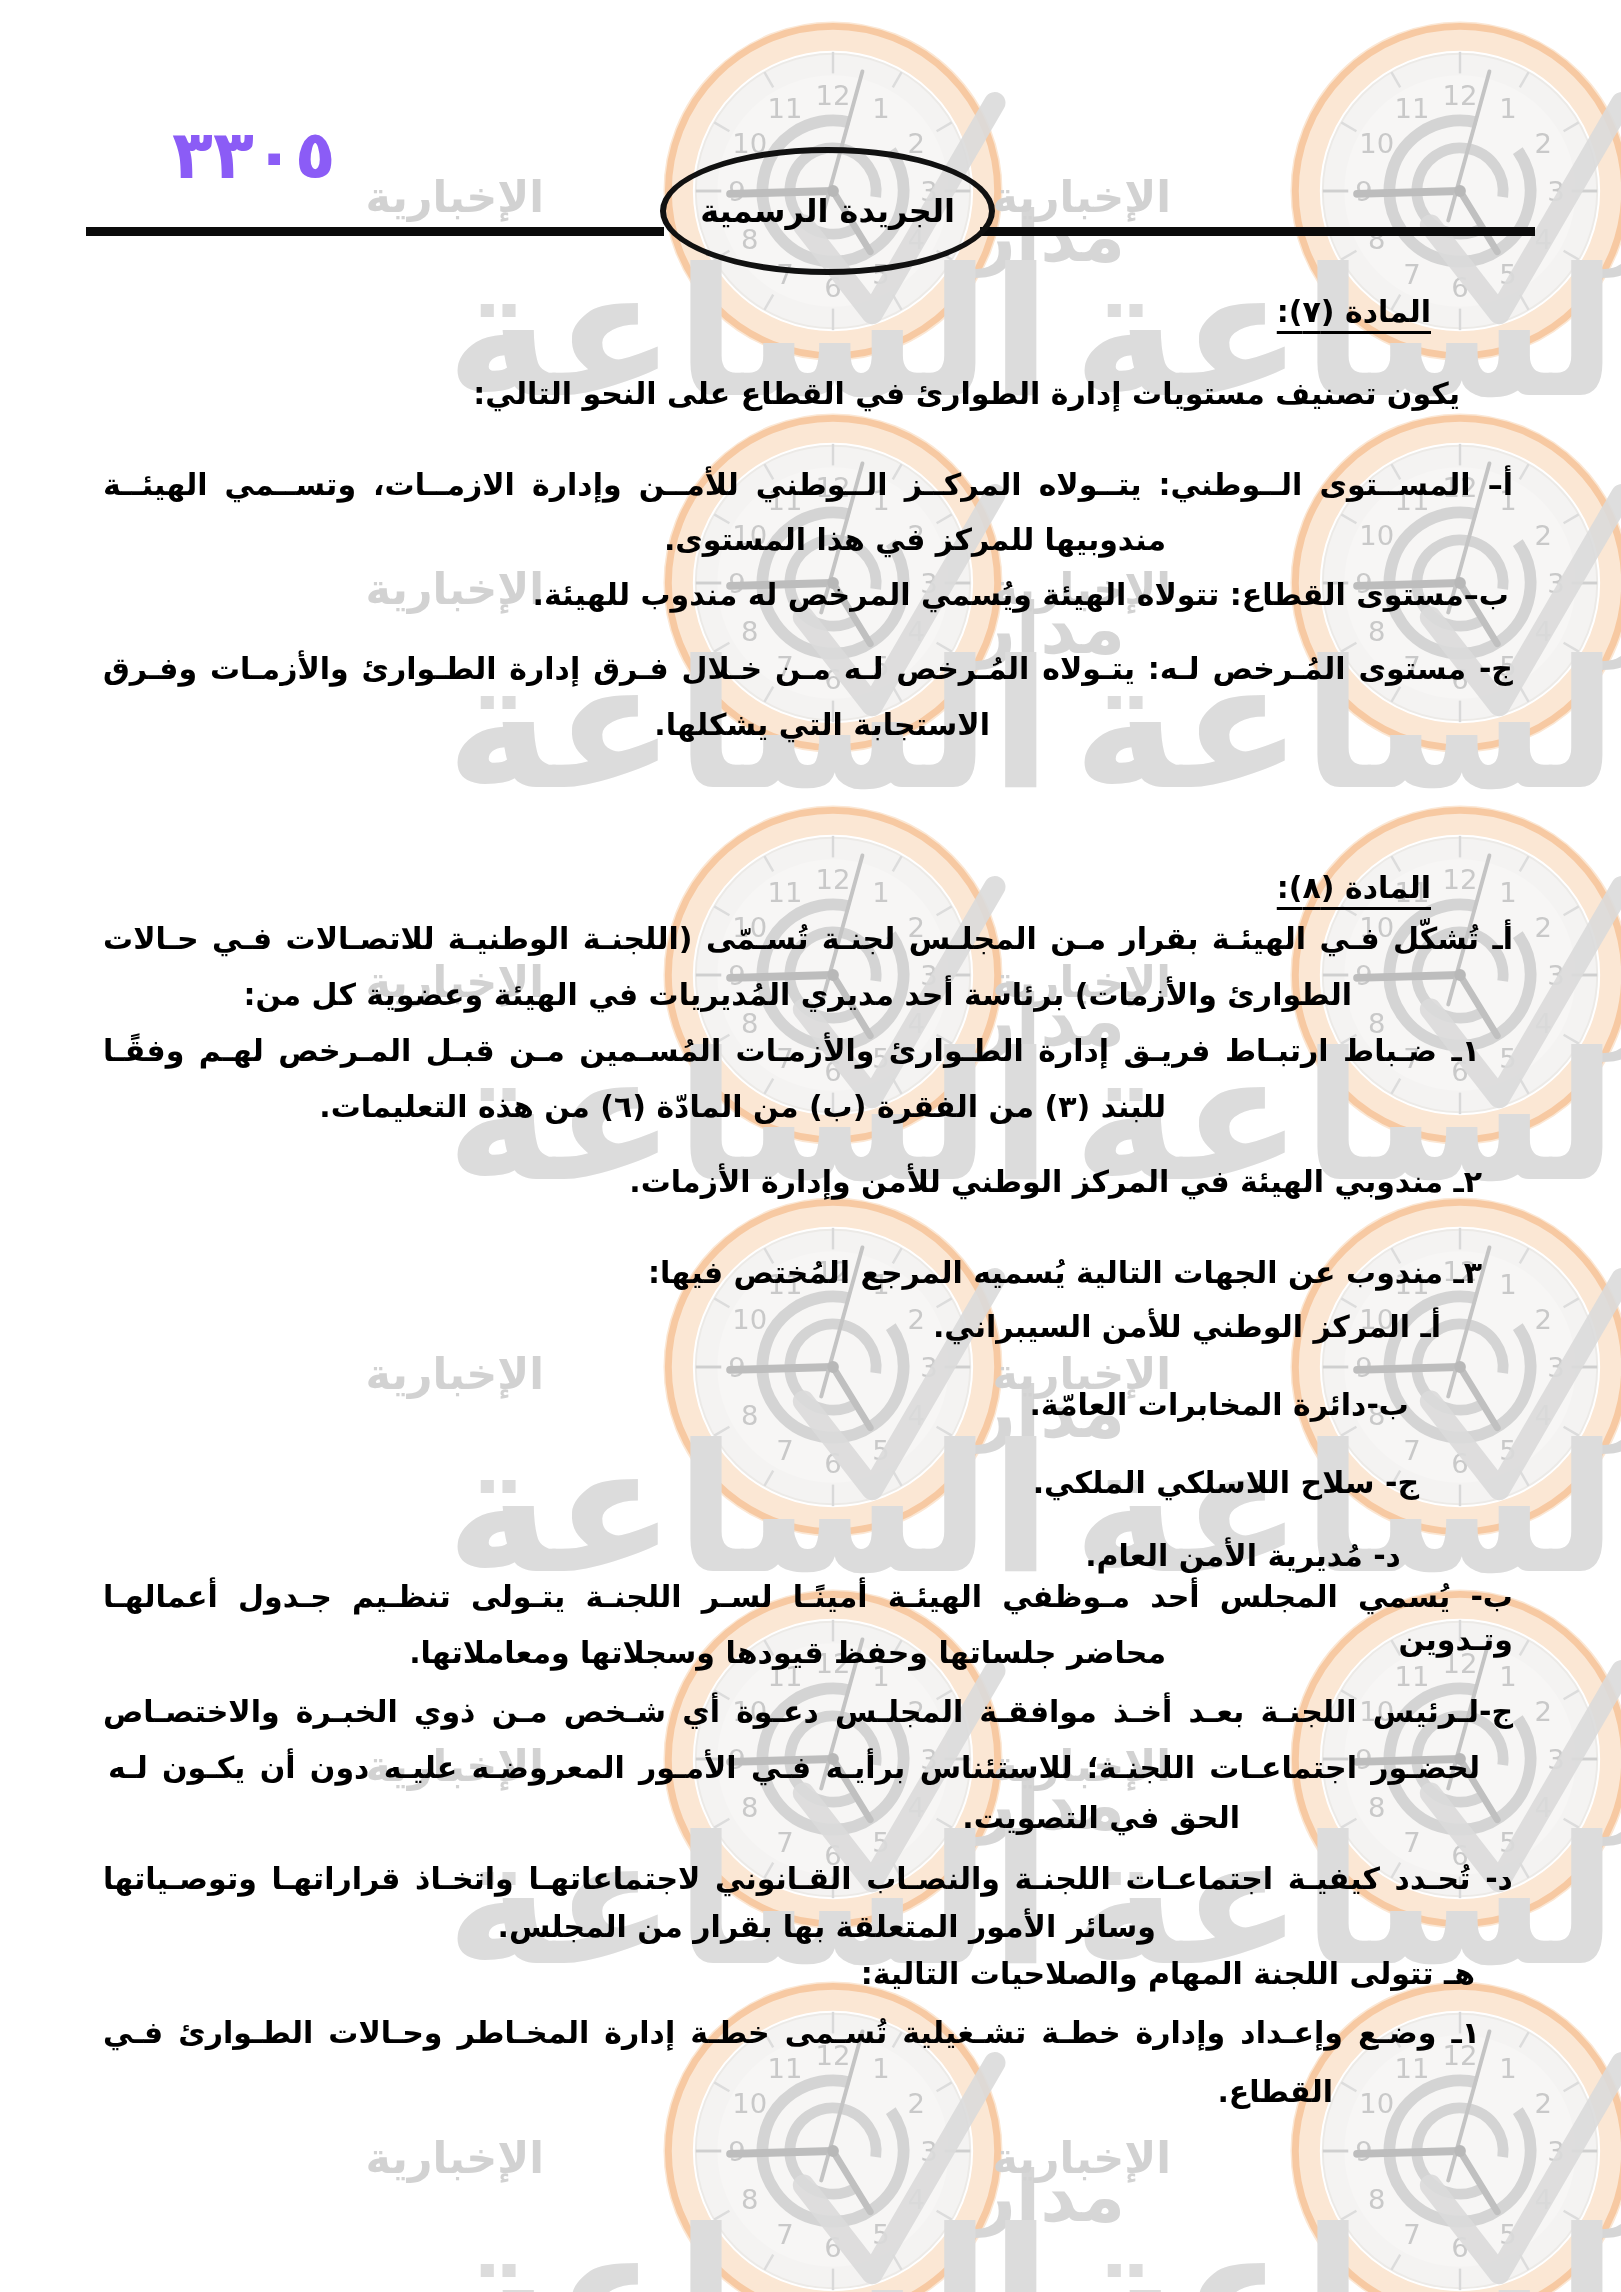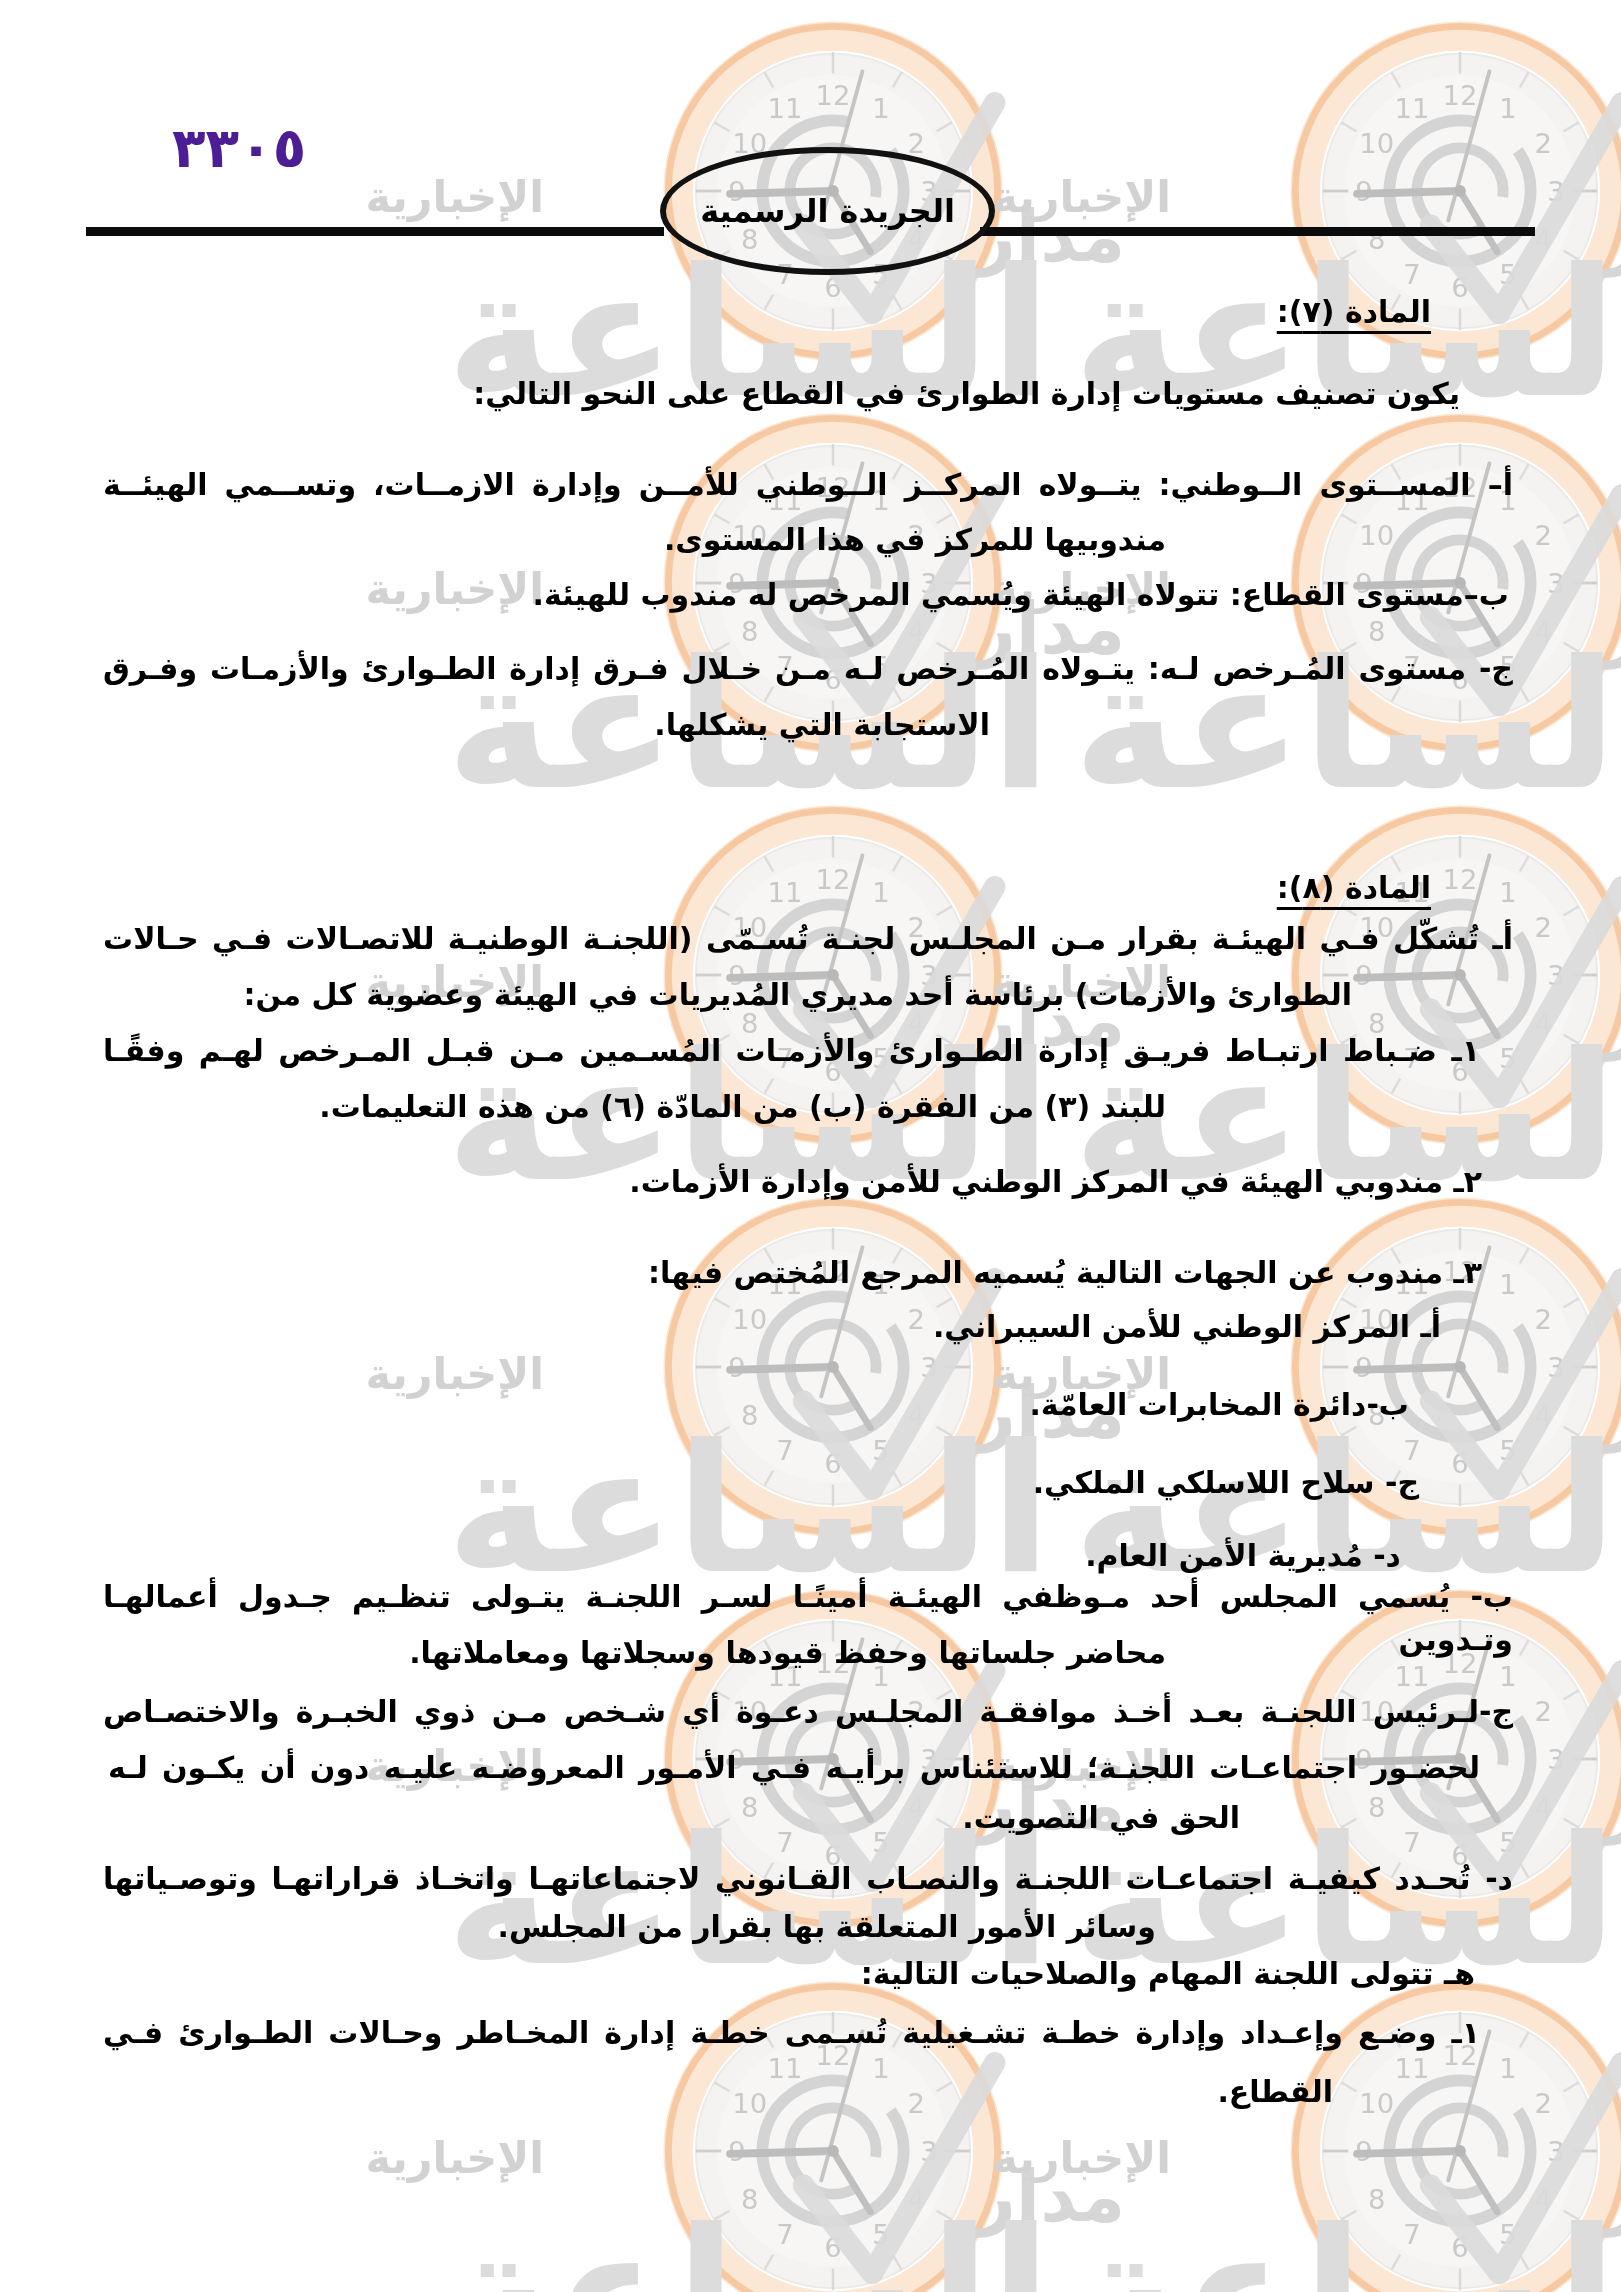--- a/index.html
+++ b/index.html
@@ -21,21 +21,21 @@
   .line{
     position:absolute;color:#000000;font-weight:bold;
     font-size:30px;line-height:43px;height:45px;
   }
   .line.r{white-space:nowrap;}
   .line.j{text-align:justify;text-align-last:justify;text-justify:inter-word;}
   .line.u{text-decoration:underline;text-decoration-thickness:2.9px;text-underline-offset:8.8px;}
   
   .pagenum{
     position:absolute;top:116px;left:172px;z-index:3;
-    font-size:55px;font-weight:bold;color:#4c1d95;letter-spacing:2px;white-space:nowrap;
+    font-size:67px;font-weight:bold;color:#8b5cf6;letter-spacing:2px;white-space:nowrap;
   }
   .rule{position:absolute;height:8.8px;background:#0b0b0b;z-index:3;}
   .rule-left{top:227px;left:86px;width:578px;}
   .rule-right{top:227px;left:980px;width:555px;}
   .badge{
     position:absolute;z-index:3;left:660px;top:147px;width:323px;height:116px;
     border:6.9px solid #111;border-radius:50%;background:transparent;
     display:flex;align-items:center;justify-content:center;
   }
   .badge-label{font-size:32px;font-weight:bold;color:#000;white-space:nowrap;}

